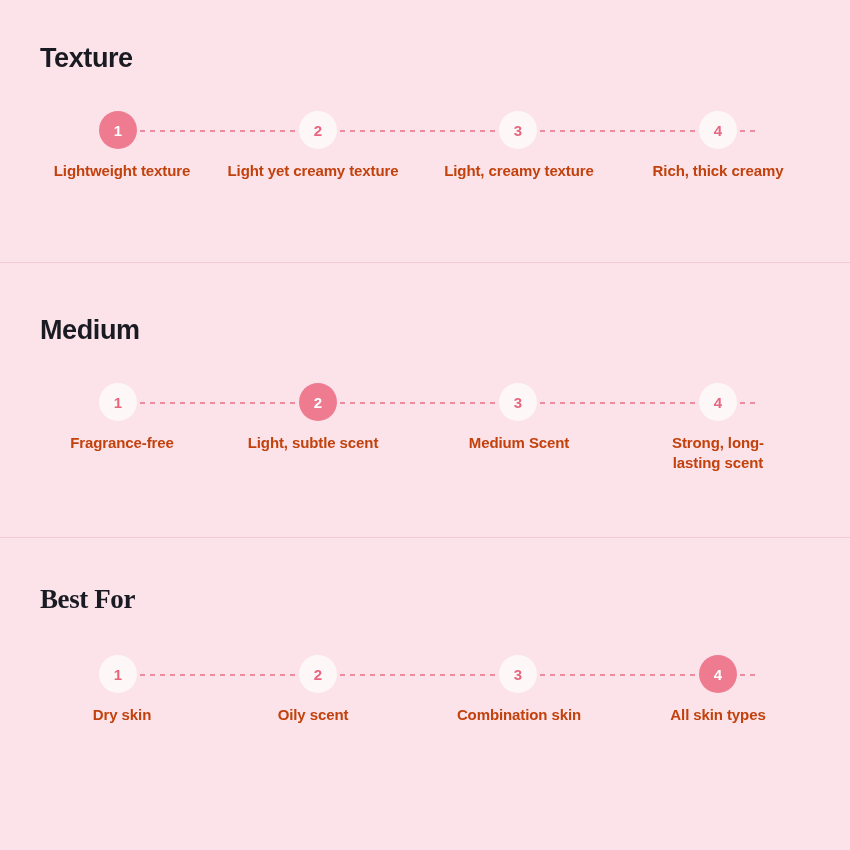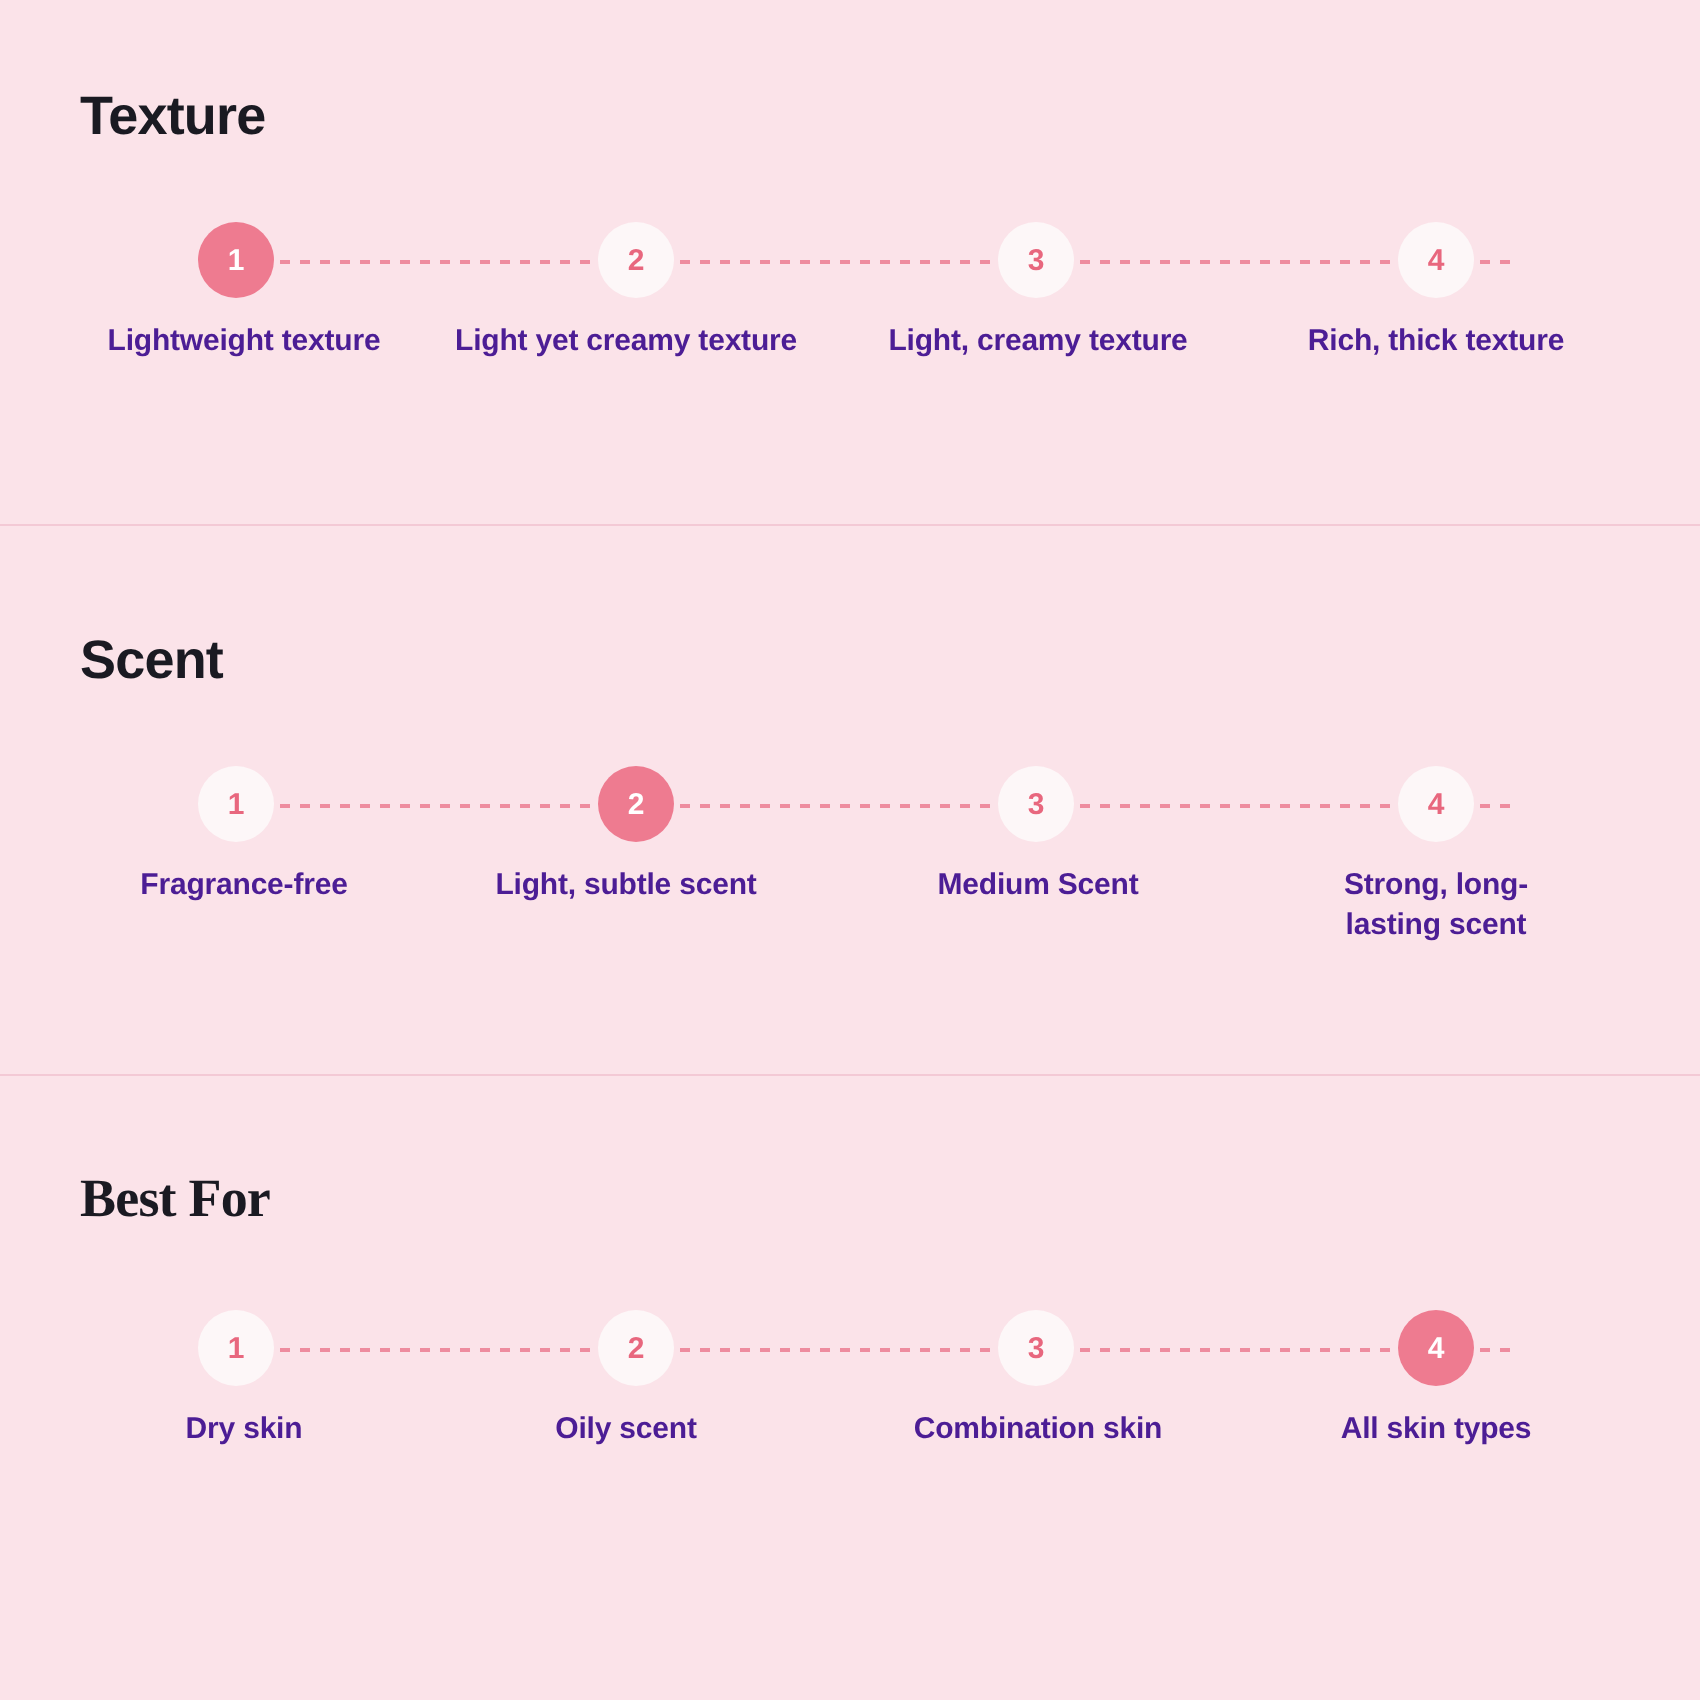--- a/index.html
+++ b/index.html
@@ -93,21 +93,21 @@
     color: #FFFFFF;
   }
 
   .step-label {
     position: absolute;
     width: 180px;
     margin-left: -90px;
     text-align: center;
     font-size: 15px;
     font-weight: bold;
-    color: #4c1d95;
+    color: #c2410c;
     line-height: 20px;
     letter-spacing: -0.1px;
   }
 </style>
 </head>
 <body>
 
 <div id="page">
 
   <div class="section">
@@ -126,27 +126,27 @@
         <span>3</span>
       </div>
       <div class="step-dot inactive" style="left:718px;">
         <span>4</span>
       </div>
     </div>
 
     <div class="step-label" style="top:161px; left:122px;">Lightweight texture</div>
     <div class="step-label" style="top:161px; left:313px;">Light yet creamy texture</div>
     <div class="step-label" style="top:161px; left:519px;">Light, creamy texture</div>
-    <div class="step-label" style="top:161px; left:718px;">Rich, thick texture</div>
+    <div class="step-label" style="top:161px; left:718px;">Rich, thick creamy</div>
   </div>
 
   <div class="section-divider" style="top:262px;"></div>
 
   <div class="section">
-    <div class="section-title" style="top:317px;">Scent</div>
+    <div class="section-title" style="top:317px;">Medium</div>
 
     <div class="scale" style="top:383px;">
       <div class="dash-line"></div>
 
       <div class="step-dot inactive" style="left:118px;">
         <span>1</span>
       </div>
       <div class="step-dot active" style="left:318px;">
         <span>2</span>
       </div>

